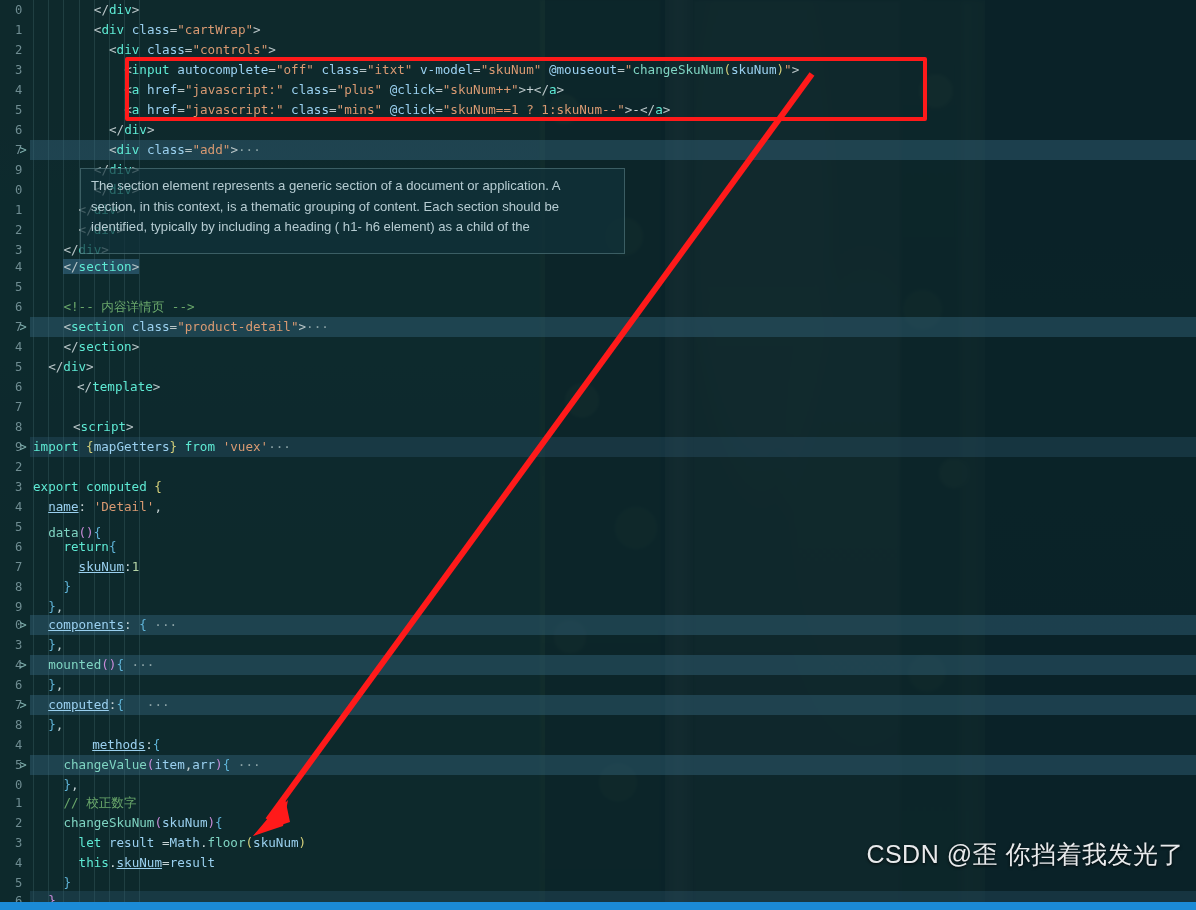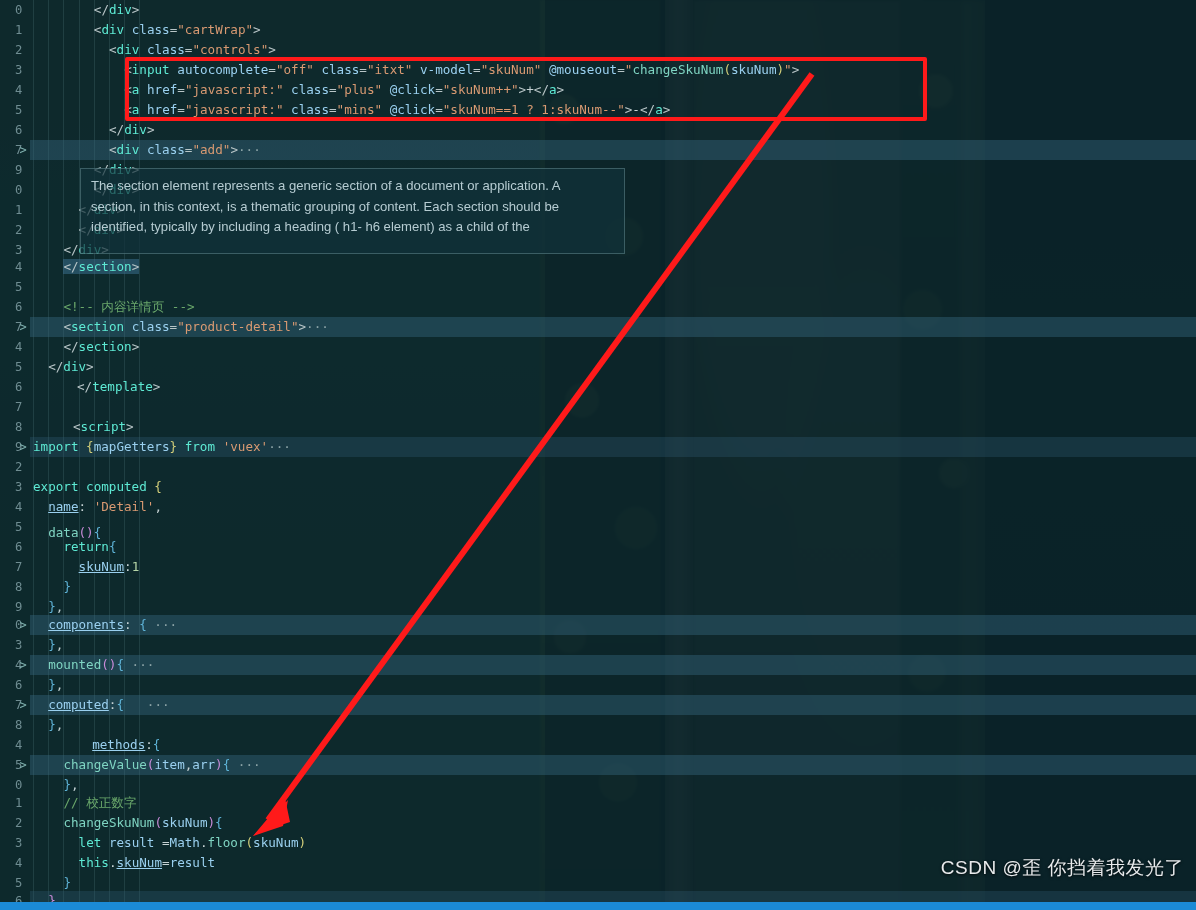--- a/index.html
+++ b/index.html
@@ -98,23 +98,23 @@
     box-sizing:border-box;padding:7px 10px 6px 10px;
     font-family:"Liberation Sans","DejaVu Sans",sans-serif;
     font-size:13.1px;line-height:20.5px;color:#b6ccd2;}
 
   
   #redbox{position:absolute;left:125px;top:57px;width:802px;height:64px;
     border:4px solid #ff1a1a;box-sizing:border-box;border-radius:2px;}
   #redarrow{position:absolute;left:0;top:0;width:1196px;height:910px;pointer-events:none;}
 
   
-  #watermark{position:absolute;right:12px;bottom:29px;
+  #watermark{position:absolute;right:12px;bottom:39px;
     font-family:"Liberation Sans","DejaVu Sans",sans-serif;
-    font-size:19px;color:#e8eaec;letter-spacing:.5px;
+    font-size:25px;color:#e8eaec;letter-spacing:.5px;
     text-shadow:0 1px 3px rgba(0,0,0,.85);}
 
   
   #statusbar{position:absolute;left:0;bottom:0;width:1196px;height:8px;background:#1b8ad6;}
 </style>
 </head>
 <body>
 
 <div id="wallpaper">
   <div class="wp-base"></div>

